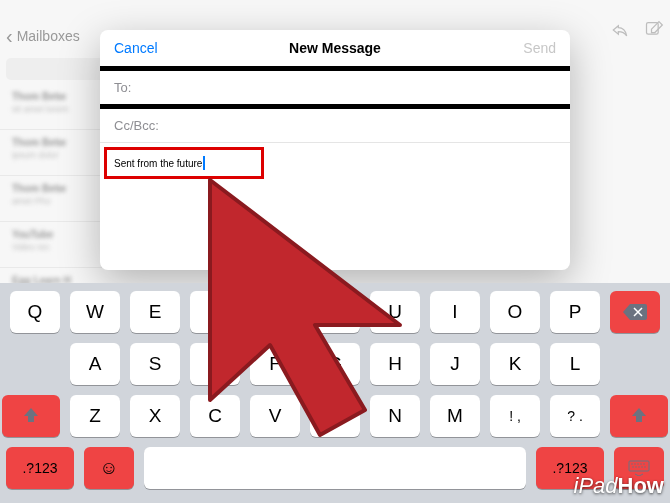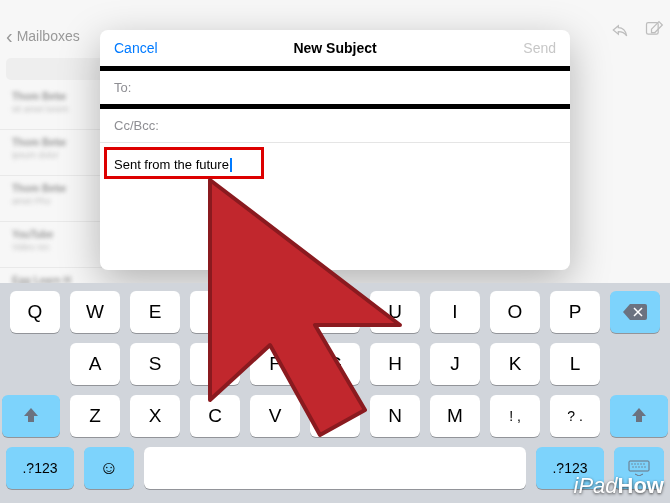--- a/index.html
+++ b/index.html
@@ -57,21 +57,21 @@
 .sheet-head .title { font-weight: 600; color: #000; position: absolute; left: 50%; transform: translateX(-50%); }
 .sheet-head .cancel { color: #007aff; }
 .sheet-head .send { color: #c7c7c7; }
 
 .field {
   border-top: 5px solid #000000; padding: 9px 14px; font-size: 13px; color: #8e8e93;
   display: flex; gap: 8px; align-items: center;
 }
 .field input { border: none; outline: none; flex: 1; font-size: 13px; color: #000; background: transparent; }
 .body-area {
-  flex: 1; border-top: 1px solid #e5e5e5; padding: 14px; font-size: 13px; color: #000;
+  flex: 1; border-top: 1px solid #e5e5e5; padding: 14px; font-size: 10px; color: #000;
   position: relative;
 }
 .body-highlight {
   position: absolute; left: 4px; top: 4px; width: 160px; height: 32px;
   border: 3px solid #d00; pointer-events: none;
 }
 .body-text { position: relative; z-index: 1; display: inline; }
 .caret {
   display: inline-block; width: 2px; height: 14px; background: #007aff; vertical-align: middle;
   margin-left: 1px; position: relative; top: -1px;
@@ -88,21 +88,21 @@
 .key {
   background: #fff; border-radius: 6px;
   box-shadow: 0 1px 0 rgba(0,0,0,0.3);
   height: 42px; min-width: 50px;
   display: flex; align-items: center; justify-content: center;
   font-size: 19px; color: #000;
   padding: 0 6px;
 }
 .key.wide { min-width: 76px; }
 .key.wider { min-width: 68px; }
-.key.gray { background: #7dd3fc; }
+.key.gray { background: #ef4444; }
 .key.space { flex: 1; }
 .key.small { font-size: 14px; }
 .krow.r2 { padding: 0 28px; }
 .krow.r3 .shift, .krow.r3 .bksp { min-width: 58px; }
 
 
 .big-arrow {
   position: absolute; left: 190px; top: 170px; width: 280px; height: 280px;
   pointer-events: none;
 }
@@ -165,21 +165,21 @@
     <div class="msg-row">
         <div class="s">Egg Learn H</div>
         <div class="p"></div>
       </div>
   </div>
 </div>
 
 <div class="sheet">
   <div class="sheet-head">
     <span class="cancel">Cancel</span>
-    <span class="title">New Subject</span>
+    <span class="title">New Message</span>
     <span class="send">Send</span>
   </div>
   <div class="field">
     <span>To:</span>
     <input style="">
   </div>
   <div class="field">
     <span>Cc/Bcc:</span>
     <input style="">
   </div>

